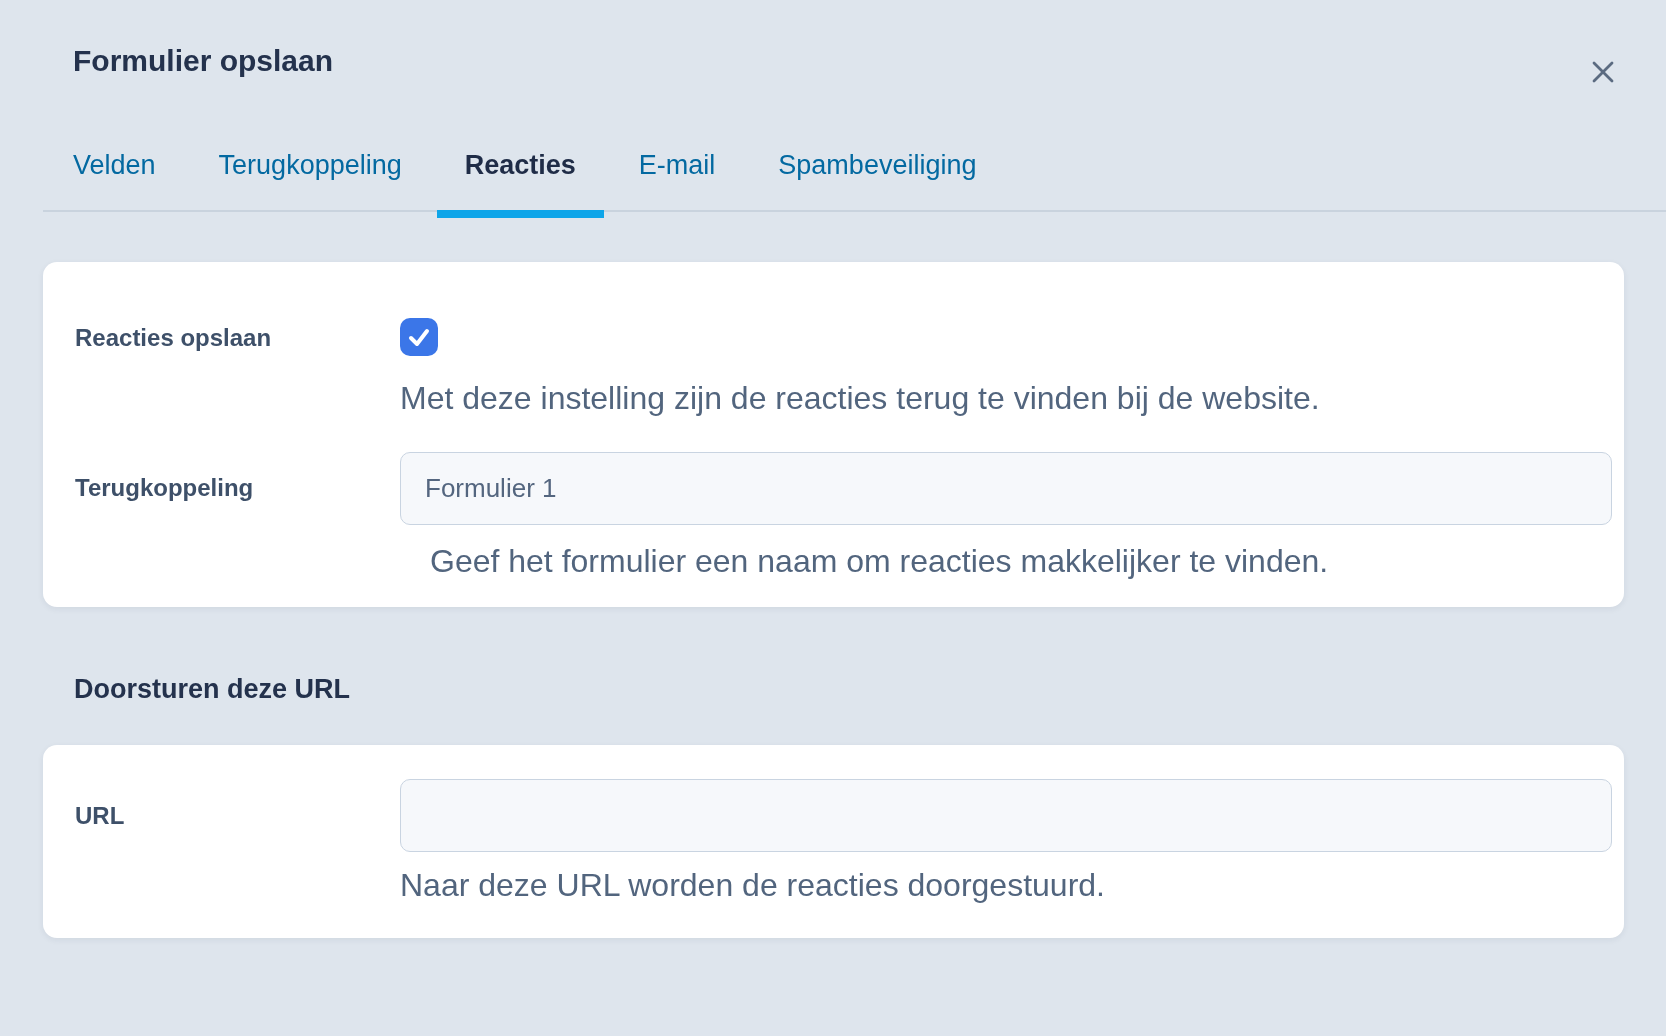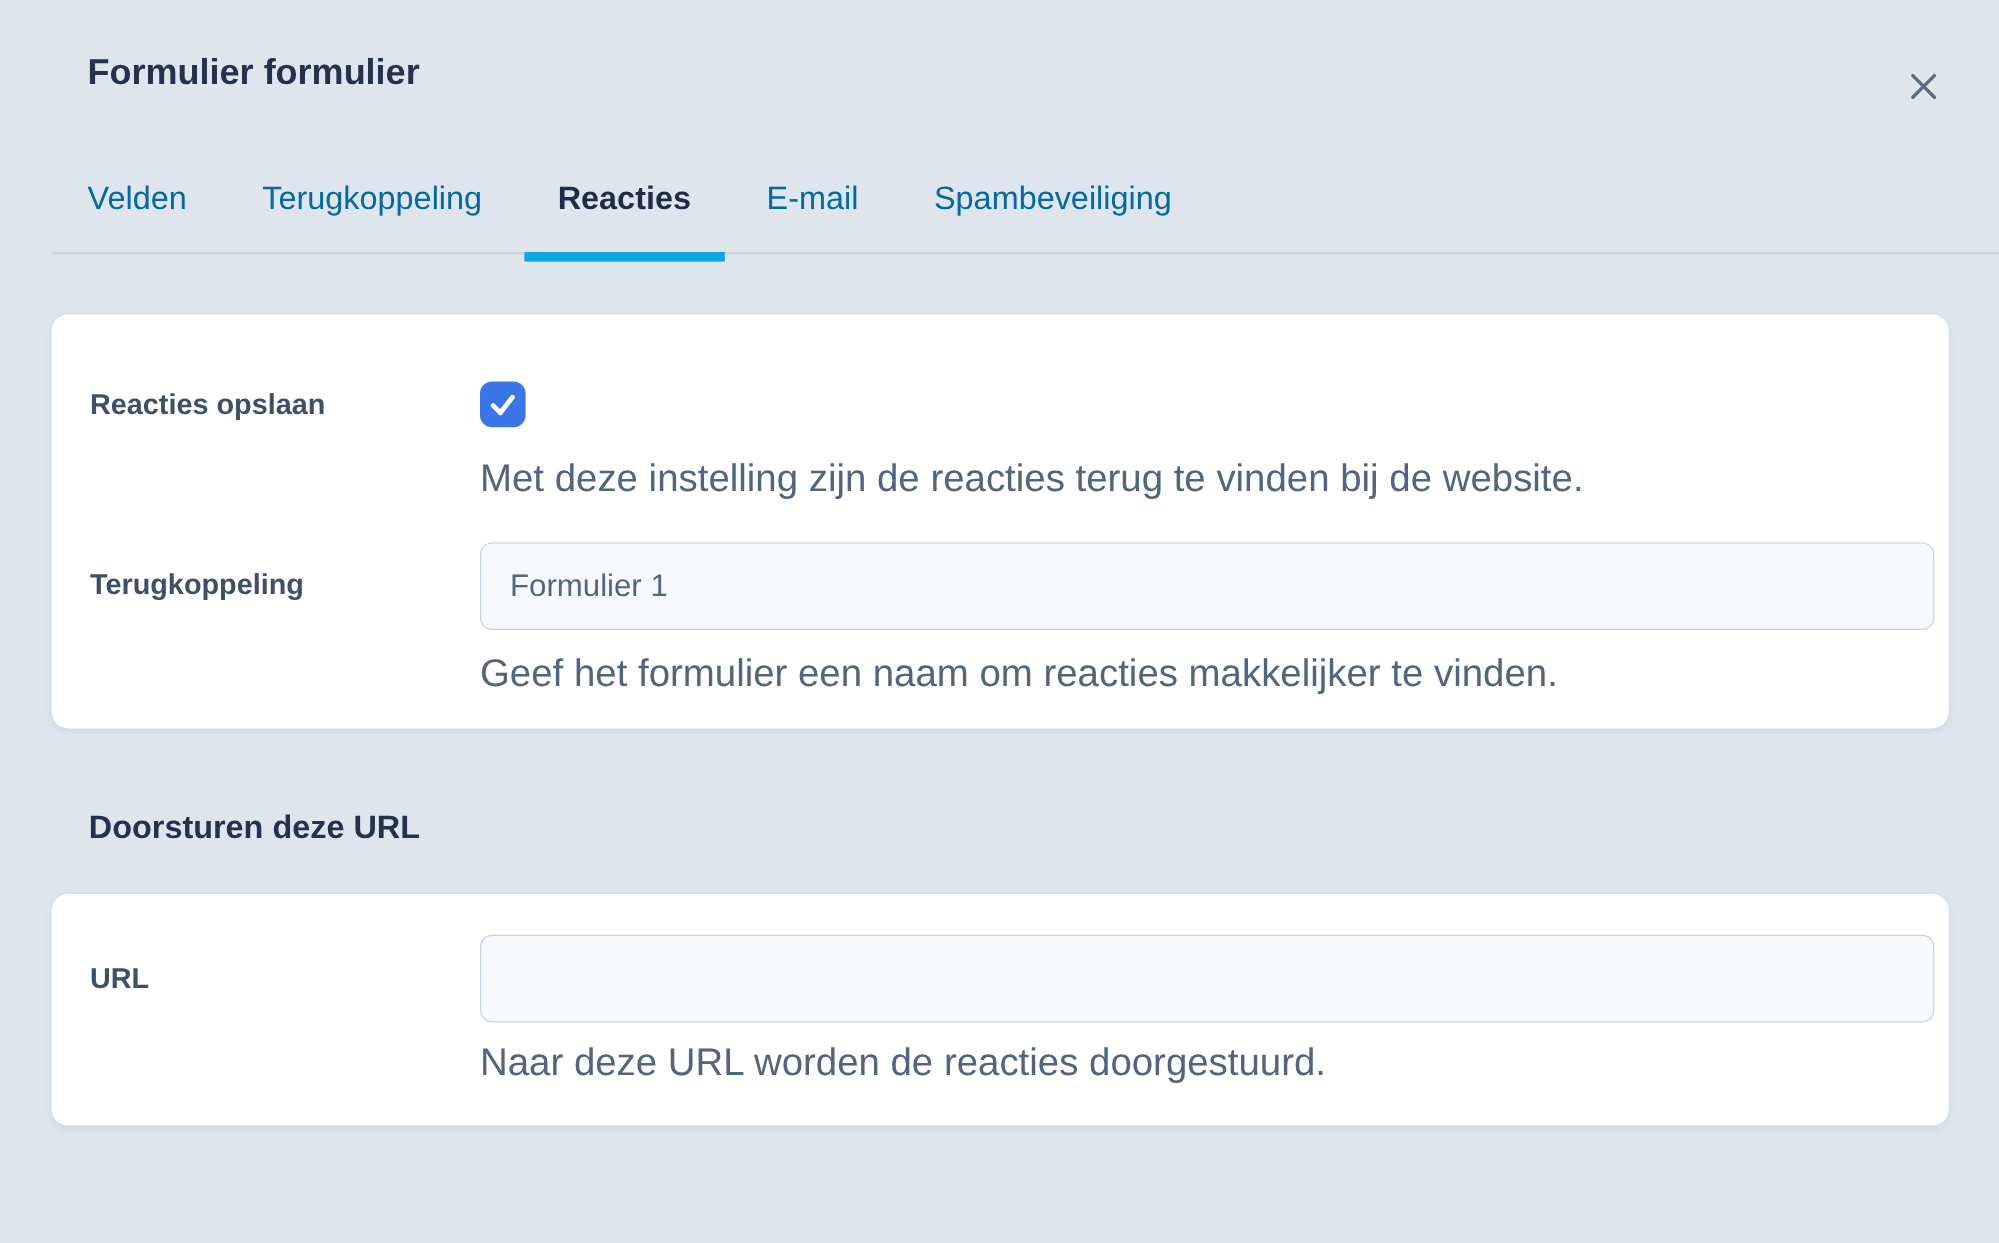--- a/index.html
+++ b/index.html
@@ -65,21 +65,21 @@
     font-size:26px; color:#54667f; padding:0 24px; outline:none;
   }
   .section-heading {
     position:absolute; left:74px; top:674px;
     font-size:27px; font-weight:700; color:#24324d;
   }
 </style>
 </head>
 <body>
 
-<h1 class="modal-title">Formulier formulier</h1>
+<h1 class="modal-title">Formulier opslaan</h1>
 
 <button class="close-btn">
   <svg width="26" height="26" viewBox="0 0 26 26">
     <line x1="4" y1="4" x2="22" y2="22" stroke="#5b6b81" stroke-width="2.8" stroke-linecap="round"></line>
     <line x1="22" y1="4" x2="4" y2="22" stroke="#5b6b81" stroke-width="2.8" stroke-linecap="round"></line>
   </svg>
 </button>
 
 <nav class="tabs">
   <div class="tab">Velden</div>
@@ -99,21 +99,21 @@
       <polyline points="5,14 11,20 21,7" fill="none" stroke="#ffffff" stroke-width="4" stroke-linecap="round" stroke-linejoin="round"></polyline>
     </svg>
   </div>
 
   <p class="help-text" style="top:118px;">Met deze instelling zijn de reacties terug te vinden bij de website.</p>
 
   <span class="field-label" style="top:212px;">Terugkoppeling</span>
 
   <input class="text-input" style="top: 190px;" type="text" value="Formulier 1">
 
-  <p class="help-text" style="top:281px;">Geef het formulier een naam om reacties makkelijker te vinden.</p>
+  <p class="help-text" style="top:281px;margin-left:30px;">Geef het formulier een naam om reacties makkelijker te vinden.</p>
 </section>
 
 <h2 class="section-heading">Doorsturen deze URL</h2>
 
 <section class="card card-url">
 
   <span class="field-label" style="top:57px;">URL</span>
 
   <input class="text-input" style="top: 34px;" type="text" value="">
 

